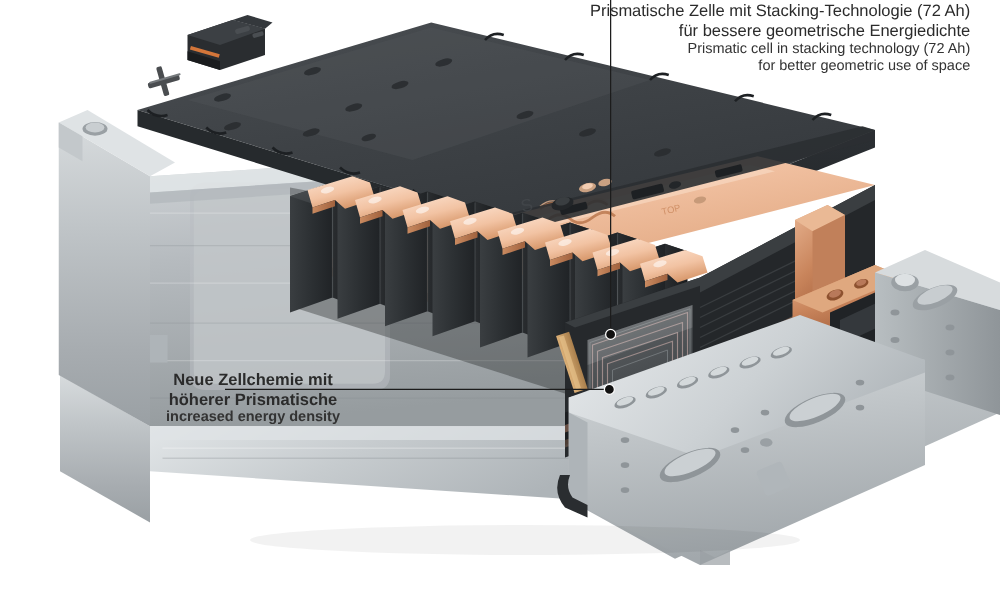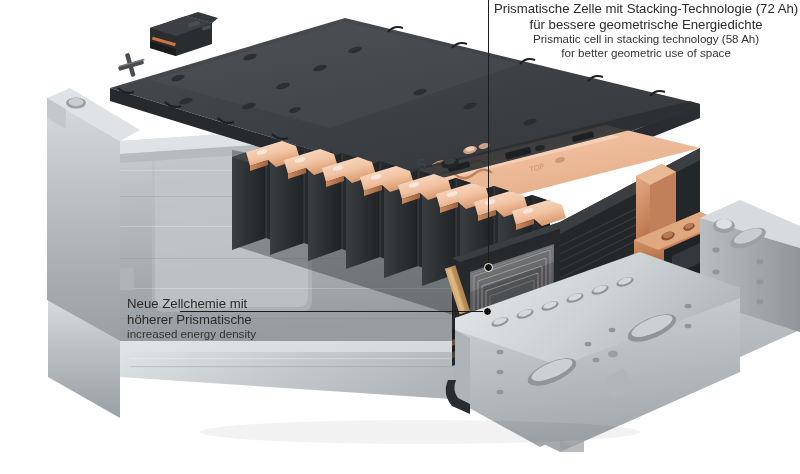--- a/index.html
+++ b/index.html
@@ -31,28 +31,29 @@
     line-height: 15.6px;
     color: #2b2b2b;
   }
   .callout .en {
     font-size: 11.6px;
     line-height: 14.2px;
     color: #333333;
   }
 
   #callout-top {
-    left: 494px;
+    left: 472px;
     top: 1px;
+    text-align: right;
+  }
+  #callout-left {
+    right: 528px;
+    top: 296px;
     text-align: center;
-  }
-  #callout-left {
-    right: 544px;
-    top: 296px;
-    text-align: left;
+    font-weight: bold;
   }
 
   .leader {
     position: absolute;
     background: #1c1c1c;
   }
   .leader-v { width: 1px; }
   .leader-h { height: 1px; }
 
   .endpoint {
@@ -546,21 +547,21 @@
 
   <div class="leader leader-v" style="left:488px; top:0px; height:267px;"></div>
   <div class="endpoint" style="left:483.5px; top:262.5px;"></div>
 
   <div class="leader leader-h" style="left:180px; top:311px; width:307px;"></div>
   <div class="endpoint" style="left:482.5px; top:306.5px;"></div>
 
   <div class="callout" id="callout-top">
     <div class="de">Prismatische Zelle mit Stacking-Technologie (72 Ah)</div>
     <div class="de">für bessere geometrische Energiedichte</div>
-    <div class="en">Prismatic cell in stacking technology (58 Ah)</div>
+    <div class="en">Prismatic cell in stacking technology (72 Ah)</div>
     <div class="en">for better geometric use of space</div>
   </div>
 
   <div class="callout" id="callout-left">
     <div class="de">Neue Zellchemie mit</div>
     <div class="de">höherer Prismatische</div>
     <div class="en">increased energy density</div>
   </div>
 
 </div>

